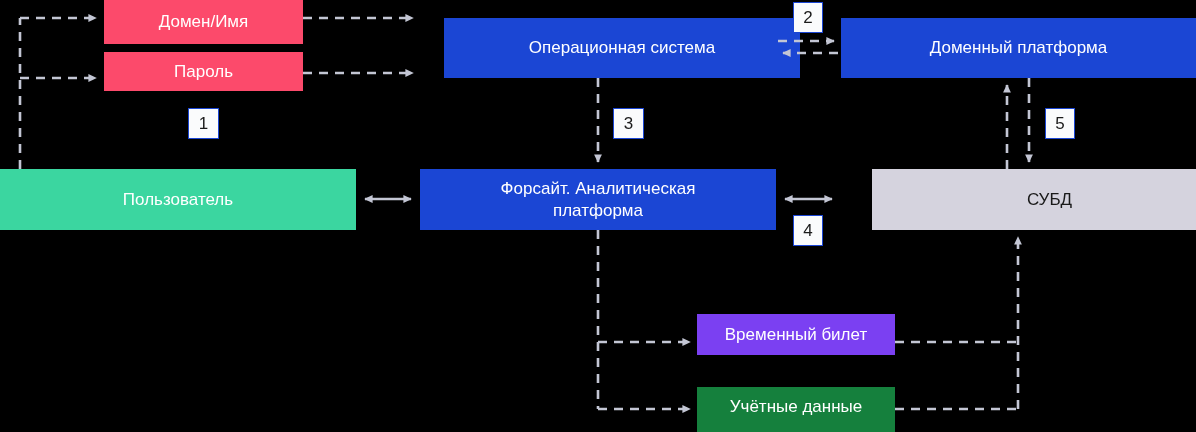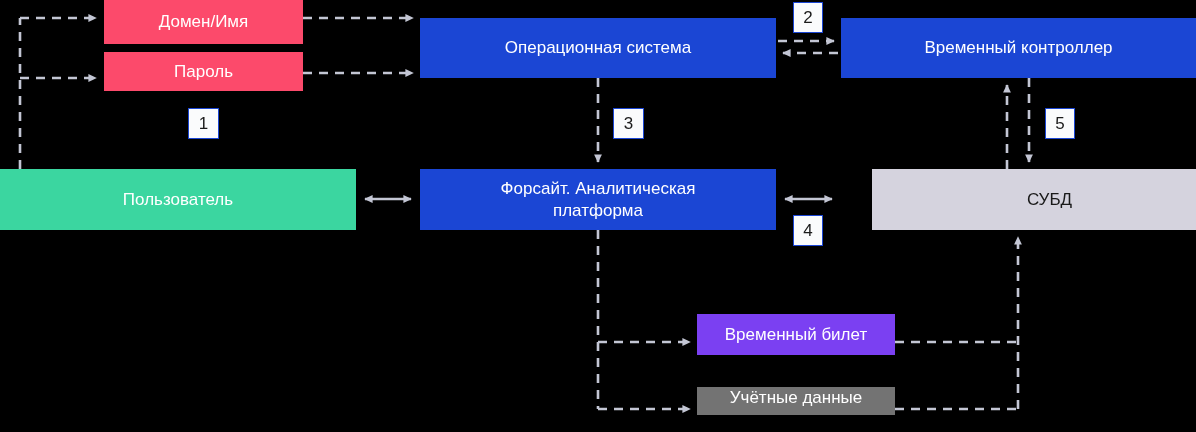--- a/index.html
+++ b/index.html
@@ -102,45 +102,45 @@
   </svg>
 
   <div class="node" style="left:104px; top:0px; width:199px; height:44px; background:#fc4a6b;">
     <span>Домен/Имя</span>
   </div>
 
   <div class="node" style="left:104px; top:52px; width:199px; height:39px; background:#fc4a6b;">
     <span>Пароль</span>
   </div>
 
-  <div class="node" style="left:420px; top:18px; width:356px; height:60px; background:#1b46d4;">
+  <div class="node" style="left:444px; top:18px; width:356px; height:60px; background:#1b46d4;">
     <span>Операционная система</span>
   </div>
 
   <div class="node" style="left:841px; top:18px; width:355px; height:60px; background:#1b46d4;">
-    <span>Временный контроллер</span>
+    <span>Доменный платформа</span>
   </div>
 
   <div class="node" style="left:420px; top:169px; width:356px; height:61px; background:#1b46d4;">
     <span style="max-width:260px; display:inline-block;">Форсайт. Аналитическая платформа</span>
   </div>
 
   <div class="node" style="left:0px; top:169px; width:356px; height:61px; background:#3bd6a0;">
     <span>Пользователь</span>
   </div>
 
   <div class="node dark-text" style="left:841px; top:169px; width:355px; height:61px; background:#d5d3de;margin-left:31px;">
     <span>СУБД</span>
   </div>
 
   <div class="node" style="left:697px; top:314px; width:198px; height:41px; background:#7b40f2;">
     <span>Временный билет</span>
   </div>
 
-  <div class="node" style="left:697px; top:387px; width:198px; height:28px; background:#737373;">
+  <div class="node" style="left:697px; top:387px; width:198px; height:45px; background:#15803d;">
     <span style="position:relative; top:-3px;">Учётные данные</span>
   </div>
 
   <div class="marker" style="left:188px; top:108px; width:31px; height:31px;">
     <span>1</span>
   </div>
   <div class="marker" style="left:793px; top:2px; width:30px; height:31px;">
     <span>2</span>
   </div>
   <div class="marker" style="left:613px; top:108px; width:31px; height:31px;">

